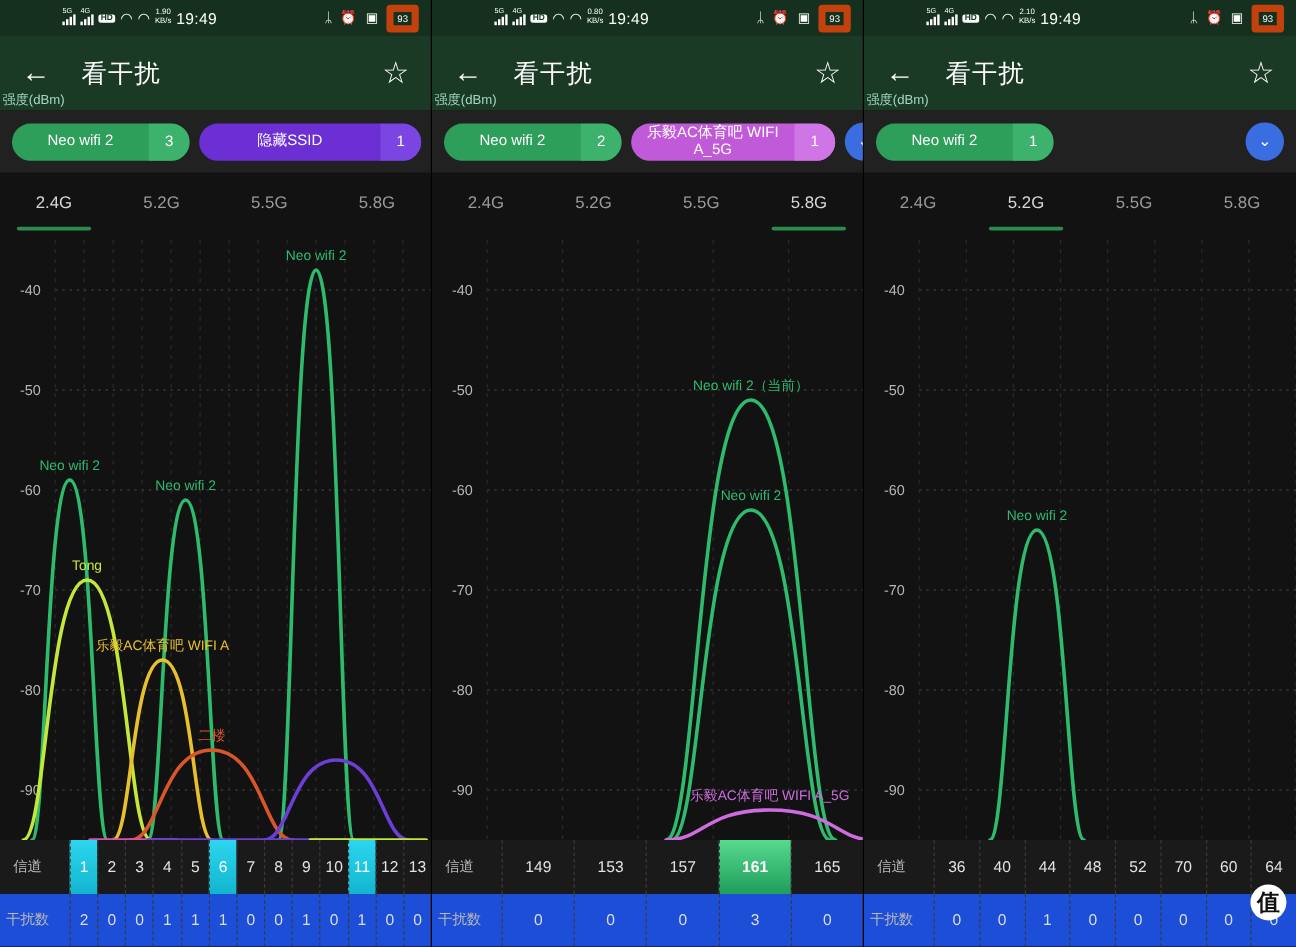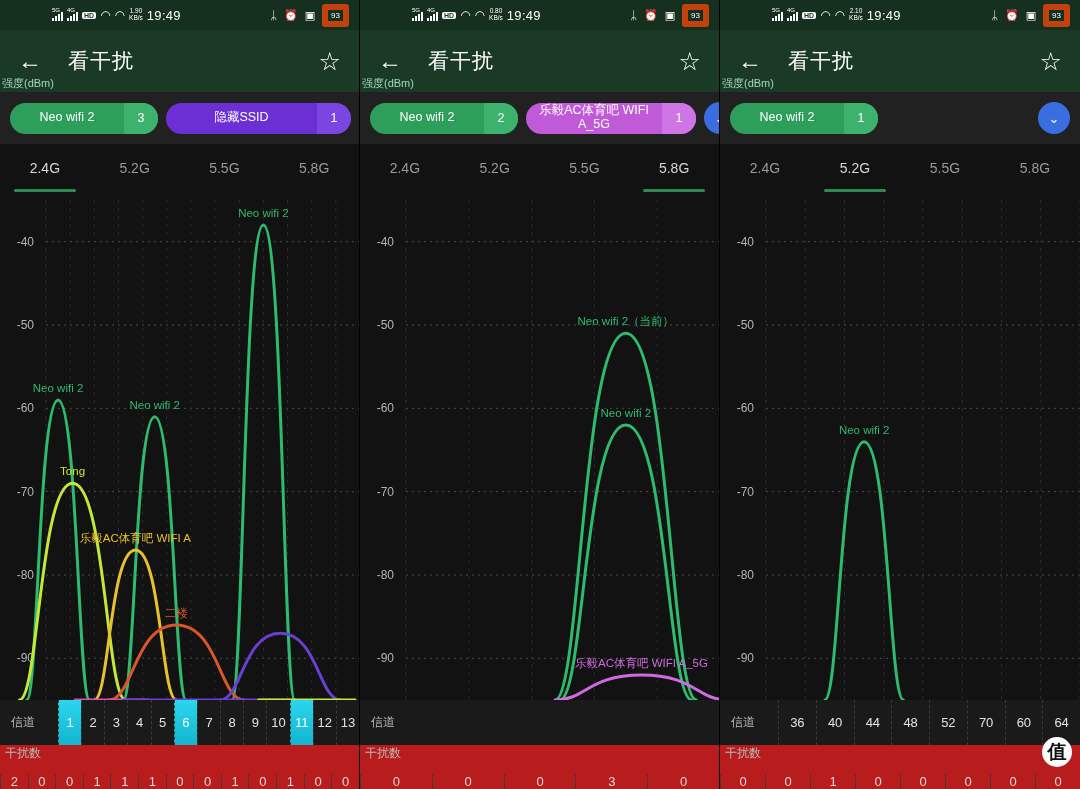--- a/index.html
+++ b/index.html
@@ -124,21 +124,21 @@
   .chartwrap svg { display:block; width:360px; height:500px; }
 
   
   .chantable {
     position:absolute; left:0; right:0; bottom:0;
     height: 89px;
     display:flex; flex-direction:column;
   }
   .crow { display:flex; flex:1; align-items:stretch;gap:12px; }
   .crow.r1 { background:#1a1a1a; }
-  .crow.r2 { background:#b91c1c;flex-direction:column; }
+  .crow.r2 { background:#1d4ed8; }
   .rowhdr {
     width: 46px; display:flex; align-items:center; justify-content:center;
     color:#b9b9b9; font-size: 12px; flex-shrink:0;
   }
   .cells { flex:1; display:flex; position:relative; }
   .cell {
     flex:1; display:flex; align-items:center; justify-content:center;
     color:#e2e2e2; font-size: 13px;
     border-left: 1px dashed #3a3a3a;
     position:relative;
@@ -403,20 +403,27 @@
           <text x="265.79999999999995" y="125.3" fill="#2fbb6e" font-size="11.5" text-anchor="middle" font-family="&quot;Liberation Sans&quot;, sans-serif">Neo wifi 2（当前）</text>
           <path d="M 199.9 500 C 223.6 500 224.9 225.0 265.8 225.0 C 306.7 225.0 308.0 500 331.7 500" fill="none" stroke="#2fbb6e" stroke-width="3" stroke-linecap="round"></path>
           <text x="265.79999999999995" y="217.0" fill="#2fbb6e" font-size="11.5" text-anchor="middle" font-family="&quot;Liberation Sans&quot;, sans-serif">Neo wifi 2</text>
           <path d="M 195.2 500 C 226.2 500 228.0 475.0 281.5 475.0 C 335.0 475.0 336.8 500 367.9 500" fill="none" stroke="#cf6be0" stroke-width="3" stroke-linecap="round"></path>
           <text x="281.5" y="467.0" fill="#cf6be0" font-size="11.5" text-anchor="middle" font-family="&quot;Liberation Sans&quot;, sans-serif">乐毅AC体育吧 WIFI A_5G</text>
         </svg>
       </div>
       <div class="chantable">
         <div class="crow r1">
           <div class="rowhdr">信道</div>
+          <div class="cells">
+            <div class="cell">149</div>
+            <div class="cell">153</div>
+            <div class="cell">157</div>
+            <div class="cell hl-green">161</div>
+            <div class="cell">165</div>
+          </div>
         </div>
         <div class="crow r2">
           <div class="rowhdr">干扰数</div>
           <div class="cells">
             <div class="cell">0</div>
             <div class="cell">0</div>
             <div class="cell">0</div>
             <div class="cell">3</div>
             <div class="cell">0</div>
           </div>

